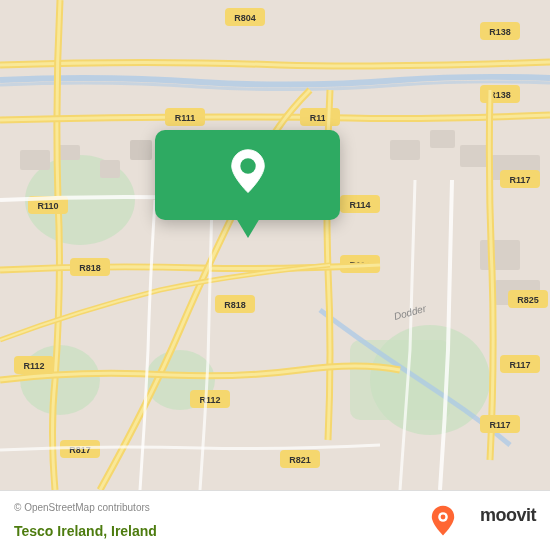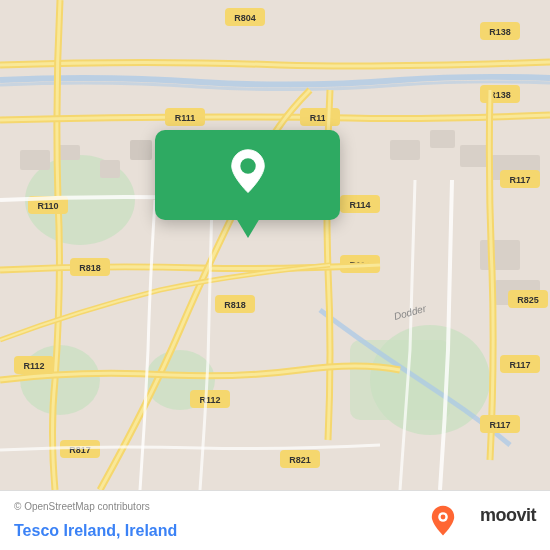--- a/index.html
+++ b/index.html
@@ -94,23 +94,23 @@
       flex-direction: column;
       gap: 10px;
     }
 
     #attribution {
       font-size: 10px;
       color: #888;
     }
 
     #location-name {
-      font-size: 16px;
+      font-size: 14px;
       font-weight: 600;
-      color: #3b82f6;
+      color: #4d7c0f;
     }
 
     #moovit-logo {
       display: flex;
       align-items: flex-start;
       gap: 21px;
     }
 
     #moovit-pin {
       width: 32px;

